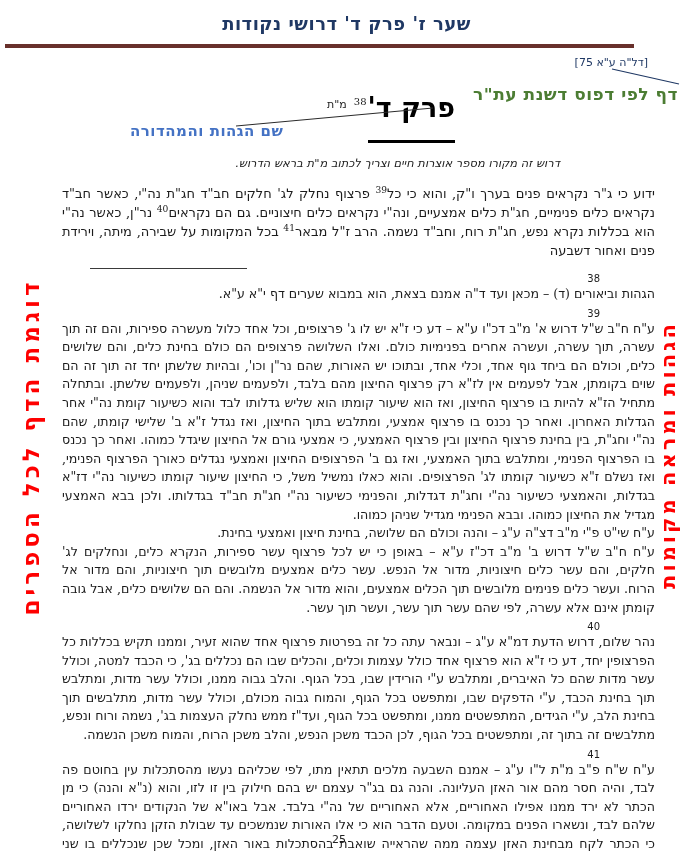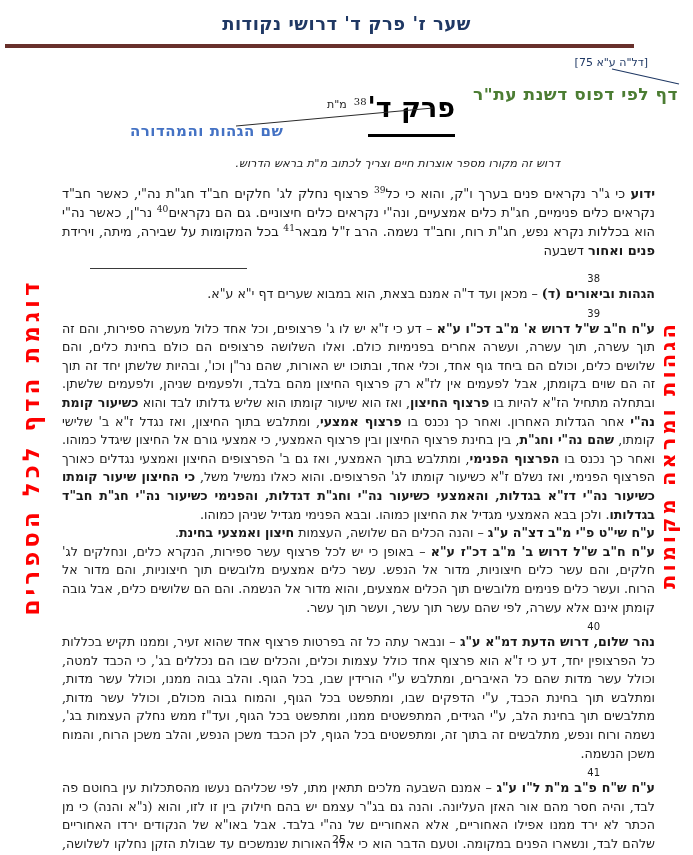--- a/index.html
+++ b/index.html
@@ -21,37 +21,37 @@
   }
   .green-label{
     position:absolute;top:84px;right:15px;font-size:17px;font-weight:bold;color:#4c7d33;
     letter-spacing:.5px;
   }
   .heading-line{
     position:absolute;top:92px;right:238px;white-space:nowrap;
   }
   .chapter-heading{
     font-size:27px;font-weight:bold;color:#000;
-    border-bottom:3px solid #000;padding-bottom:11px;
+    border-bottom:3px solid #000;padding-bottom:17px;
   }
   .heading-fnref{font-size:10px;vertical-align:12px;margin-right:1px;}
   .edition-mark{font-size:11px;vertical-align:9px;margin-right:2px;}
   .blue-label{
     position:absolute;top:122px;left:130px;font-size:15px;font-weight:bold;color:#4472c4;
     letter-spacing:.5px;direction:rtl;
   }
   .overlay-svg{position:absolute;top:0;left:0;width:693px;height:855px;pointer-events:none;}
   .flow{position:absolute;top:150px;left:62px;right:38px;}
   .intro-note{margin:6px 95px 0 0;font-size:11.5px;line-height:14px;text-align:right;font-style:italic;}
   .body-para{margin:14px 0 0 0;font-size:13px;line-height:19px;text-align:justify;}
   .fn-sep{width:157px;height:1px;background:#3a3a3a;margin:8px 408px 0 auto;}
   .fn-num{margin:3px 55px 0 0;font-size:10px;line-height:13px;text-align:right;
     font-family:"DejaVu Sans",sans-serif;}
   .fn-para{margin:0;font-size:12.6px;line-height:18.6px;text-align:justify;}
-  .run-b{font-weight:bold;}
+  .run-b{font-weight:normal;}
   sup.run-sup{font-size:70%;vertical-align:super;line-height:0;}
   .v-label{
     position:absolute;color:#fe0000;font-weight:bold;text-align:center;
     transform:rotate(-90deg);white-space:nowrap;direction:rtl;
     font-family:"DejaVu Sans",sans-serif;
   }
   .v-label-left{width:440px;height:26px;left:-189px;top:434px;font-size:23px;letter-spacing:4px;}
   .v-label-right{width:400px;height:26px;left:469px;top:442px;font-size:21px;letter-spacing:3px;}
   .page-number{
     position:absolute;bottom:9px;left:0;right:15px;text-align:center;font-size:11px;color:#222;
@@ -83,21 +83,21 @@
 
   <div class="flow">
     <div class="intro-note">דרוש זה מקורו מספר אוצרות חיים וצריך לכתוב מ"ת בראש הדרוש.</div>
     <p class="body-para"><span class="run-b">ידוע</span><span class="run"> כי ג"ר נקראים פנים בערך ו"ק, והוא כי כל</span><sup class="run-sup">39</sup><span class="run"> פרצוף נחלק לג' חלקים חב"ד חג"ת נה"י, כאשר חב"ד נקראים כלים פנימיים, חג"ת כלים אמצעיים, ונה"י נקראים כלים חיצוניים. גם הם נקראים</span><sup class="run-sup">40</sup><span class="run"> נר"ן, כאשר נה"י הוא בכללות נקרא נפש, חג"ת רוח, וחב"ד נשמה. הרב ז"ל מבאר</span><sup class="run-sup">41</sup><span class="run"> בכל המקומות על שבירה, מיתה, וירידת </span><span class="run-b">פנים ואחור</span><span class="run"> דשבעה</span></p>
     <div class="fn-sep"></div>
     <div id="footnotes-section">
         <div class="fn-num">38</div>
         <p class="fn-para"><span class="run-b">הגהות וביאורים (ד)</span><span class="run"> – מכאן ועד ד"ה אמנם בצאת, הוא במבוא שערים דף י"א ע"א.</span></p>
         <div class="fn-num">39</div>
         <p class="fn-para"><span class="run-b">ע"ח ח"ב ש"ל דרוש א' מ"ב דכ"ו ע"א</span><span class="run"> – דע כי ז"א יש לו ג' פרצופים, וכל אחד כלול מעשרה ספירות, והם זה תוך עשרה, תוך עשרה, ועשרה אחרים בפנימיות כולם. ואלו השלושה פרצופים הם כולם בחינת כלים, והם שלושים כלים, וכולם הם ביחד גוף אחד, וכלי אחד, ובתוכו יש האורות, שהם נר"ן וכו', ובהיות שלשתן יחד זה תוך זה הם שוים בקומתן, אבל לפעמים אין לז"א רק פרצוף החיצון מהם בלבד, ולפעמים שניהן, ולפעמים שלשתן. ובתחלה מתחיל הז"א להיות בו </span><span class="run-b">פרצוף החיצון</span><span class="run">, ואז הוא שיעור קומתו הוא שליש גדלותו לבד והוא </span><span class="run-b">כשיעור קומת נה"י</span><span class="run"> אחר הגדלות האחרון. ואחר כך נכנס בו </span><span class="run-b">פרצוף אמצעי</span><span class="run">, ומתלבש בתוך החיצון, ואז נגדל ז"א ב' שלישי קומתו, </span><span class="run-b">שהם נה"י וחג"ת</span><span class="run">, בין בחינת פרצוף החיצון ובין פרצוף האמצעי, כי אמצעי גורם אל החיצון שיגדל כמוהו. ואחר כך נכנס בו </span><span class="run-b">הפרצוף הפנימי</span><span class="run">, ומתלבש בתוך האמצעי, ואז גם ב' הפרצופים החיצון ואמצעי נגדלים כאורך הפרצוף הפנימי, ואז נשלם ז"א כשיעור קומתו לג' הפרצופים. והוא כאלו נמשיל משל, </span><span class="run-b">כי החיצון שיעור קומתו כשיעור נה"י דז"א בגדלות, והאמצעי כשיעור נה"י וחג"ת דגדלות, והפנימי כשיעור נה"י חג"ת חב"ד בגדלותו</span><span class="run">. ולכן בבא האמצעי מגדיל את החיצון כמוהו. ובבא הפנימי מגדיל שניהן כמוהו.</span></p>
-        <p class="fn-para"><span class="run-b">ע"ח שי"ט פ"י מ"ב דצ"ה ע"ג</span><span class="run"> – והנה הכלים הם שלושה, העצמות </span><span class="run-b">חיצון ואמצעי בחינת</span><span class="run">.</span></p>
+        <p class="fn-para"><span class="run-b">ע"ח שי"ט פ"י מ"ב דצ"ה ע"ג</span><span class="run"> – והנה וכולם הם שלושה, בחינת </span><span class="run-b">חיצון ואמצעי בחינת</span><span class="run">.</span></p>
         <p class="fn-para"><span class="run-b">ע"ח ח"ב ש"ל דרוש ב' מ"ב דכ"ז ע"א</span><span class="run"> – באופן כי יש לכל פרצוף עשר ספירות, הנקרא כלים, ונחלקים לג' חלקים, והם עשר כלים חיצוניות, מדור אל הנפש. עשר כלים אמצעים מלובשים תוך חיצוניות, והם מדור אל הרוח. ועשר כלים פנימים מלובשים תוך הכלים אמצעים, והוא מדור אל הנשמה. והם הם שלושים כלים, אבל גובה קומתן אינם אלא עשרה, לפי שהם עשר תוך עשר, ועשר תוך עשר.</span></p>
         <div class="fn-num">40</div>
         <p class="fn-para"><span class="run-b">נהר שלום, דרוש הדעת דמ"א ע"ג</span><span class="run"> – ונבאר עתה כל זה בפרטות פרצוף אחד שהוא זעיר, וממנו תקיש בכללות כל הפרצופין יחד, דע כי ז"א הוא פרצוף אחד כולל עצמות וכלים, והכלים שבו הם נכללים בג', כי הכבד למטה, וכולל עשר מדות שהם כל האיברים, ומתלבש ע"י הורידין שבו, בכל הגוף. והלב גבוה ממנו, וכולל עשר מדות, ומתלבש תוך בחינת הכבד, ע"י הדפקים שבו, ומתפשט בכל הגוף, והמוח גבוה מכולם, וכולל עשר מדות, מתלבשים תוך בחינת הלב, ע"י הגידים, המתפשטים ממנו, ומתפשט בכל הגוף, ועד"ז ממש נחלק העצמות בג', נשמה ורוח ונפש, מתלבשים זה בתוך זה, ומתפשטים בכל הגוף, לכן הכבד משכן הנפש, והלב משכן הרוח, והמוח משכן הנשמה.</span></p>
         <div class="fn-num">41</div>
         <p class="fn-para"><span class="run-b">ע"ח ש"ח פ"ב מ"ת ל"ו ע"ג</span><span class="run"> – אמנם השבעה מלכים תתאין מתו, לפי שכליהם נעשו מהסתכלות עין בחוטם פה לבד, והיה חסר מהם אור האזן העליונה. והנה גם בג"ר עצמם יש בהם חילוק בין זו לזו, והוא (נ"א והנה) כי מן הכתר לא ירד ממנו אפילו האחוריים, אלא האחוריים של נה"י בלבד. אבל באו"א של הנקודים ירדו האחוריים שלהם לבד, ונשארו הפנים במקומה. וטעם הדבר הוא כי אלו האורות שנמשכים עד שבולת הזקן נחלקו לשלושה, כי הכתר לקח מבחינת האזן עצמה ממה שהראייה שואבת בהסתכלות באור האזן, ומכל שכן שנכללים בו שני אורות אחרים, ומזה נעשה כלי לכתר נקודים. ואבא לקח ממה שהראייה שואבת מאורות</span></p>
       </div>
   </div>
 
   <div class="v-label v-label-left">דוגמת הדף לכל הספרים</div>
   <div class="v-label v-label-right">הגהות ומראה מקומות</div>

